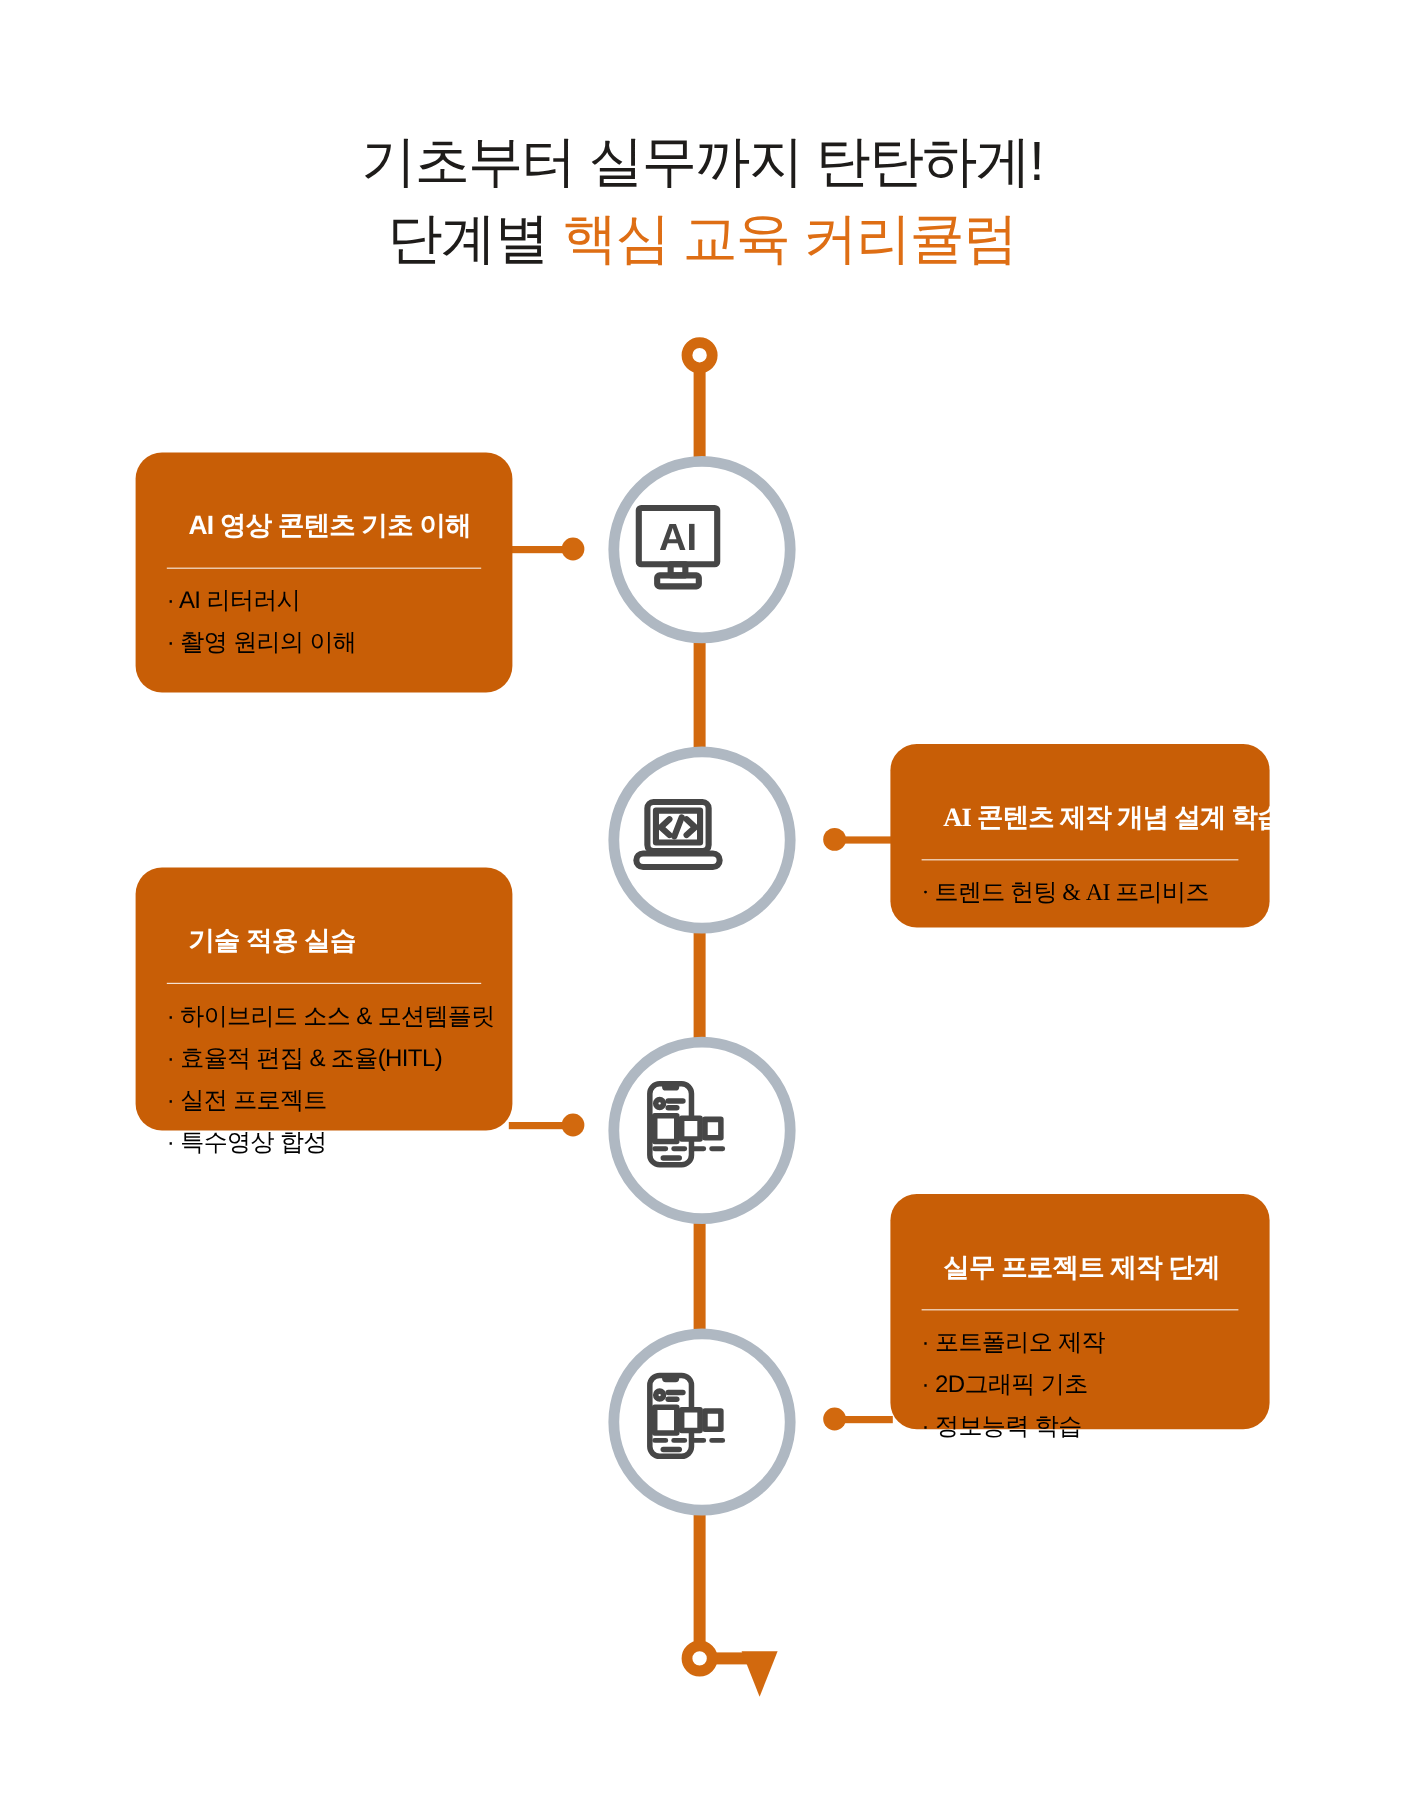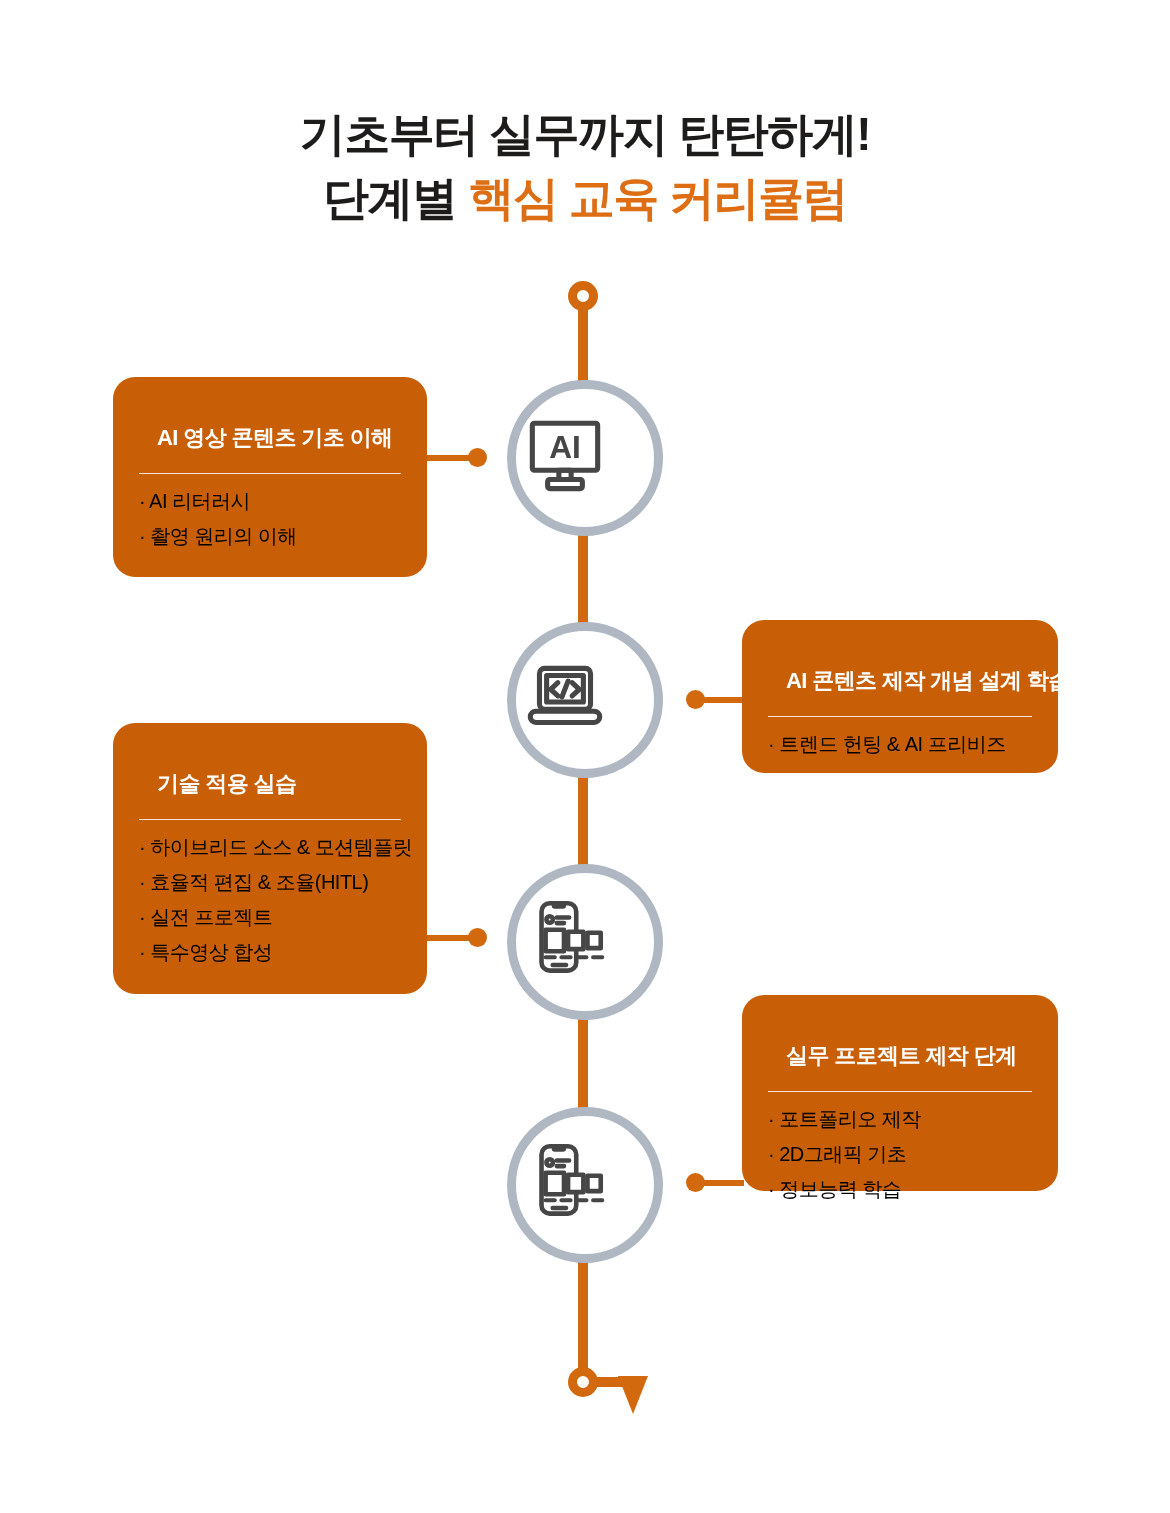--- a/index.html
+++ b/index.html
@@ -14,21 +14,21 @@
   }
   html,body{margin:0;padding:0;background:#f3f3f3;}
   .page{
     position:relative;width:1170px;height:1513px;background:var(--background);
     margin:0 auto;overflow:hidden;
     font-family:"Liberation Sans","DejaVu Sans",sans-serif;
   }
   
   .title{
     position:absolute;top:102px;left:0;width:100%;text-align:center;
-    font-weight:700;font-size:46px;line-height:64px;letter-spacing:-1.5px;
+    font-weight:400;font-size:46px;line-height:64px;letter-spacing:-1.5px;
     color:var(--title-black);
   }
   .title .accent{color:var(--accent-orange);}
   .title .blk{margin-right:0.26em;}
   
   .vline{position:absolute;left:578px;top:304px;width:10px;height:1068px;background:var(--line-orange);z-index:1;}
   .ring{position:absolute;width:30px;height:30px;box-sizing:border-box;border:9px solid var(--line-orange);
         border-radius:50%;background:var(--background);z-index:2;}
   .ring.top{left:568px;top:281px;}
   .ring.bottom{left:568px;top:1367px;}
@@ -53,22 +53,22 @@
   .cd1{left:468px;top:448px;}
   .cd2{left:686px;top:690px;}
   .cd3{left:468px;top:928px;}
   .cd4{left:686px;top:1173px;}
   
   .card{
     position:absolute;background:var(--box-orange);border-radius:22px;color:var(--card-text);
     padding:26px 26px 0;box-sizing:border-box;z-index:3;
   }
   .card.c1{left:113px;top:377px;width:314px;height:200px;}
-  .card.c2{left:742px;top:620px;width:316px;height:153px;}
-  .card.c3{left:113px;top:723px;width:314px;height:271px;}
+  .card.c2{left:742px;top:620px;width:316px;height:153px;font-family:Liberation Serif, serif;}
+  .card.c3{left:113px;top:723px;width:314px;height:219px;}
   .card.c4{left:742px;top:995px;width:316px;height:196px;}
   .card h3{margin:18px;padding-top:2px;font-size:22px;font-weight:800;letter-spacing:-0.6px;white-space:nowrap;}
   .card .divider{height:1px;background:rgba(255,255,255,0.82);margin:20px 0 10px;}
   .card .item{font-size:20px;line-height:35px;font-weight:400;letter-spacing:-0.5px;white-space:nowrap;color:#000000;}
   svg{display:block;}
 </style>
 </head>
 <body>
 
 <div class="page">

